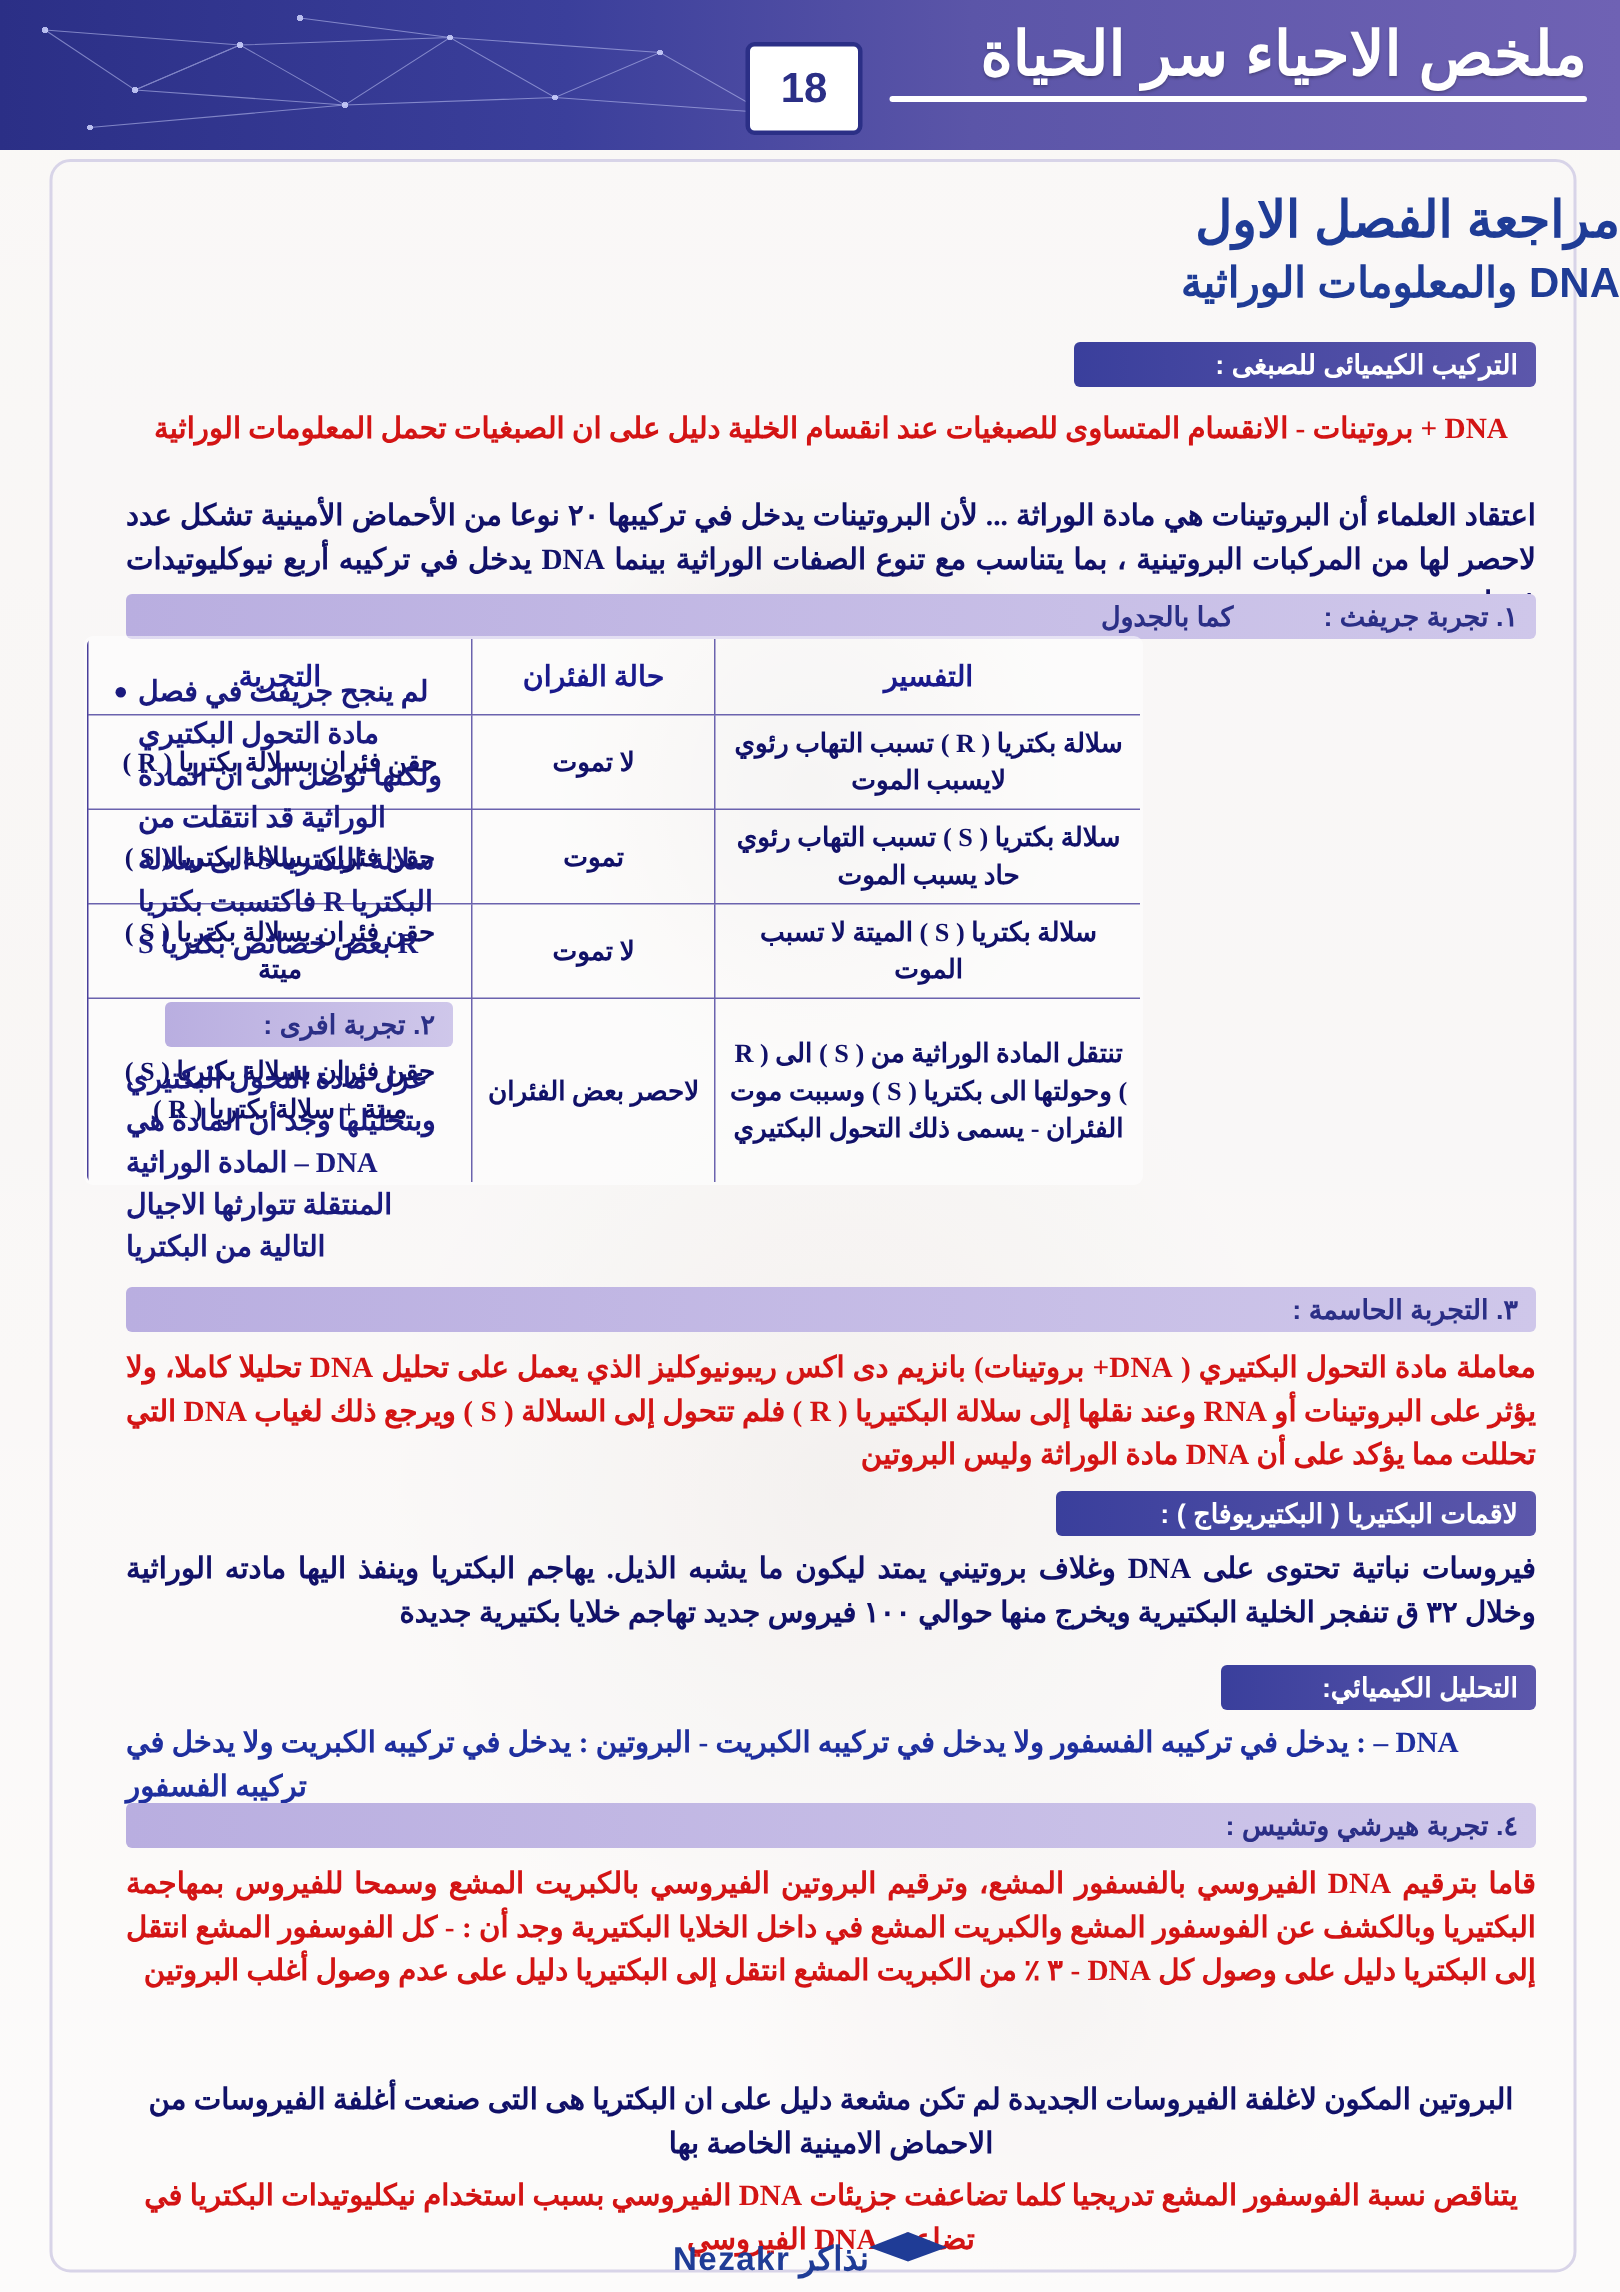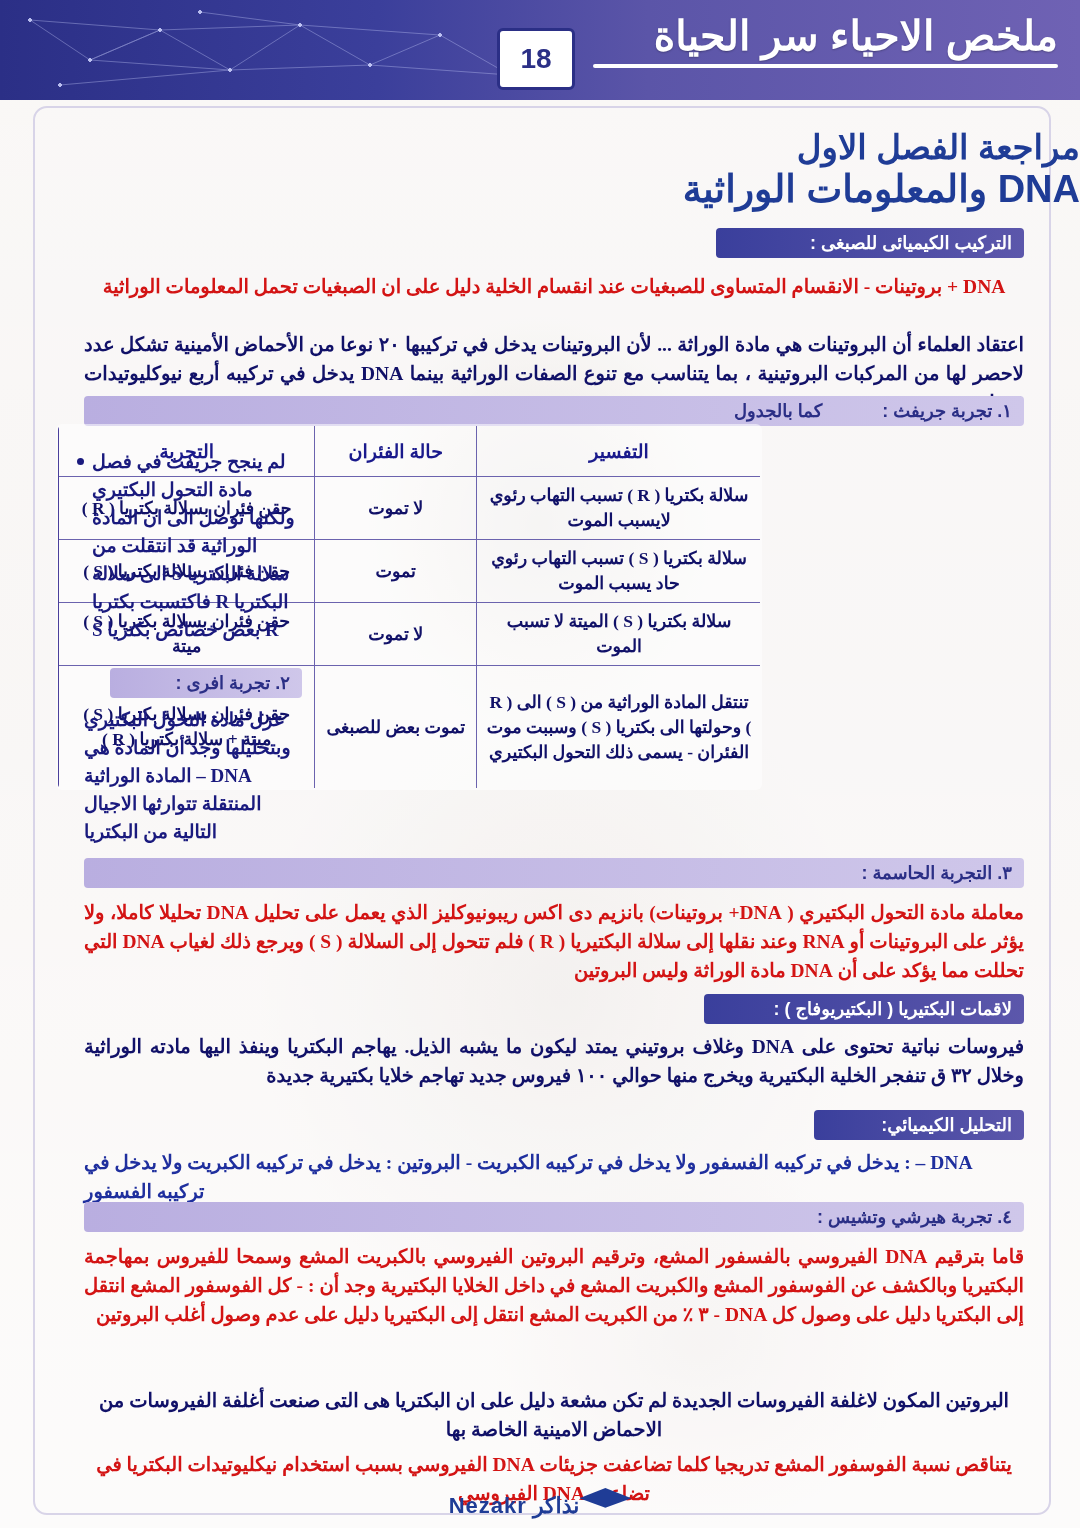--- a/index.html
+++ b/index.html
@@ -64,21 +64,21 @@
   
   .card{
     position:absolute;left:33px;top:106px;width:1014px;height:1405px;
     border:2px solid #d8d4e8;border-radius:14px;background:rgba(255,255,255,0.10);
   }
   .doc-title{
     position:absolute;left:0;right:0;top:126px;text-align:right;
     color:#1f3c96;font-family:"Liberation Sans",sans-serif;font-weight:bold;
     font-size:34px;line-height:42px;
   }
-  .doc-title .l2{font-size:38px;}
+  .doc-title .l2{font-size:28px;}
   
   .section-bar{
     position:absolute;height:30px;border-radius:4px;
     background:linear-gradient(90deg,#3a3f9c,#5c57ab);
     color:#fff;font-family:"Liberation Sans",sans-serif;font-weight:bold;font-size:18px;
     display:flex;align-items:center;justify-content:flex-start;padding:0 12px;box-sizing:border-box;
   }
   .bar-lav{
     background:linear-gradient(90deg,#b9aee0,#cfc7ea);
     color:#2b2f86;
@@ -192,21 +192,21 @@
       <td>تموت</td>
       <td>حقن فئران بسلالة بكتريا ( S )</td>
     </tr>
     <tr>
       <td>سلالة بكتريا ( S ) الميتة لا تسبب الموت</td>
       <td>لا تموت</td>
       <td>حقن فئران بسلالة بكتريا ( S ) ميتة</td>
     </tr>
     <tr>
       <td class="red" style="height:110px;">تنتقل المادة الوراثية من ( S ) الى ( R ) وحولتها الى بكتريا ( S ) وسببت موت الفئران - يسمى ذلك التحول البكتيري</td>
-      <td class="red">تموت بعض للصبغى</td>
+      <td class="red">لاحصر بعض الفئران</td>
       <td class="red">حقن فئران بسلالة بكتريا ( S ) ميتة + سلالة بكتريا ( R )</td>
     </tr>
   </tbody>
 </table>
 
 <div class="bullet-dot" style="right:996px;top:458px;"></div>
 <div class="note" style="right:778px;top:448px;width:210px;">لم ينجح جريفث في فصل مادة التحول البكتيري ولكنها توصل الى ان المادة الوراثية قد انتقلت من سلالة البكتريا  S الى سلالة البكتريا R فاكتسبت بكتريا R بعض خصائص بكتريا S</div>
 
 <div class="section-bar bar-lav" style="right:778px;top:668px;width:192px;">٢. تجربة افرى :</div>
 <div class="note" style="right:778px;top:706px;width:218px;">عزل مادة التحول البكتيري وبتحليلها وجد أن المادة هي DNA – المادة الوراثية المنتقلة تتوارثها الاجيال التالية من البكتريا</div>

